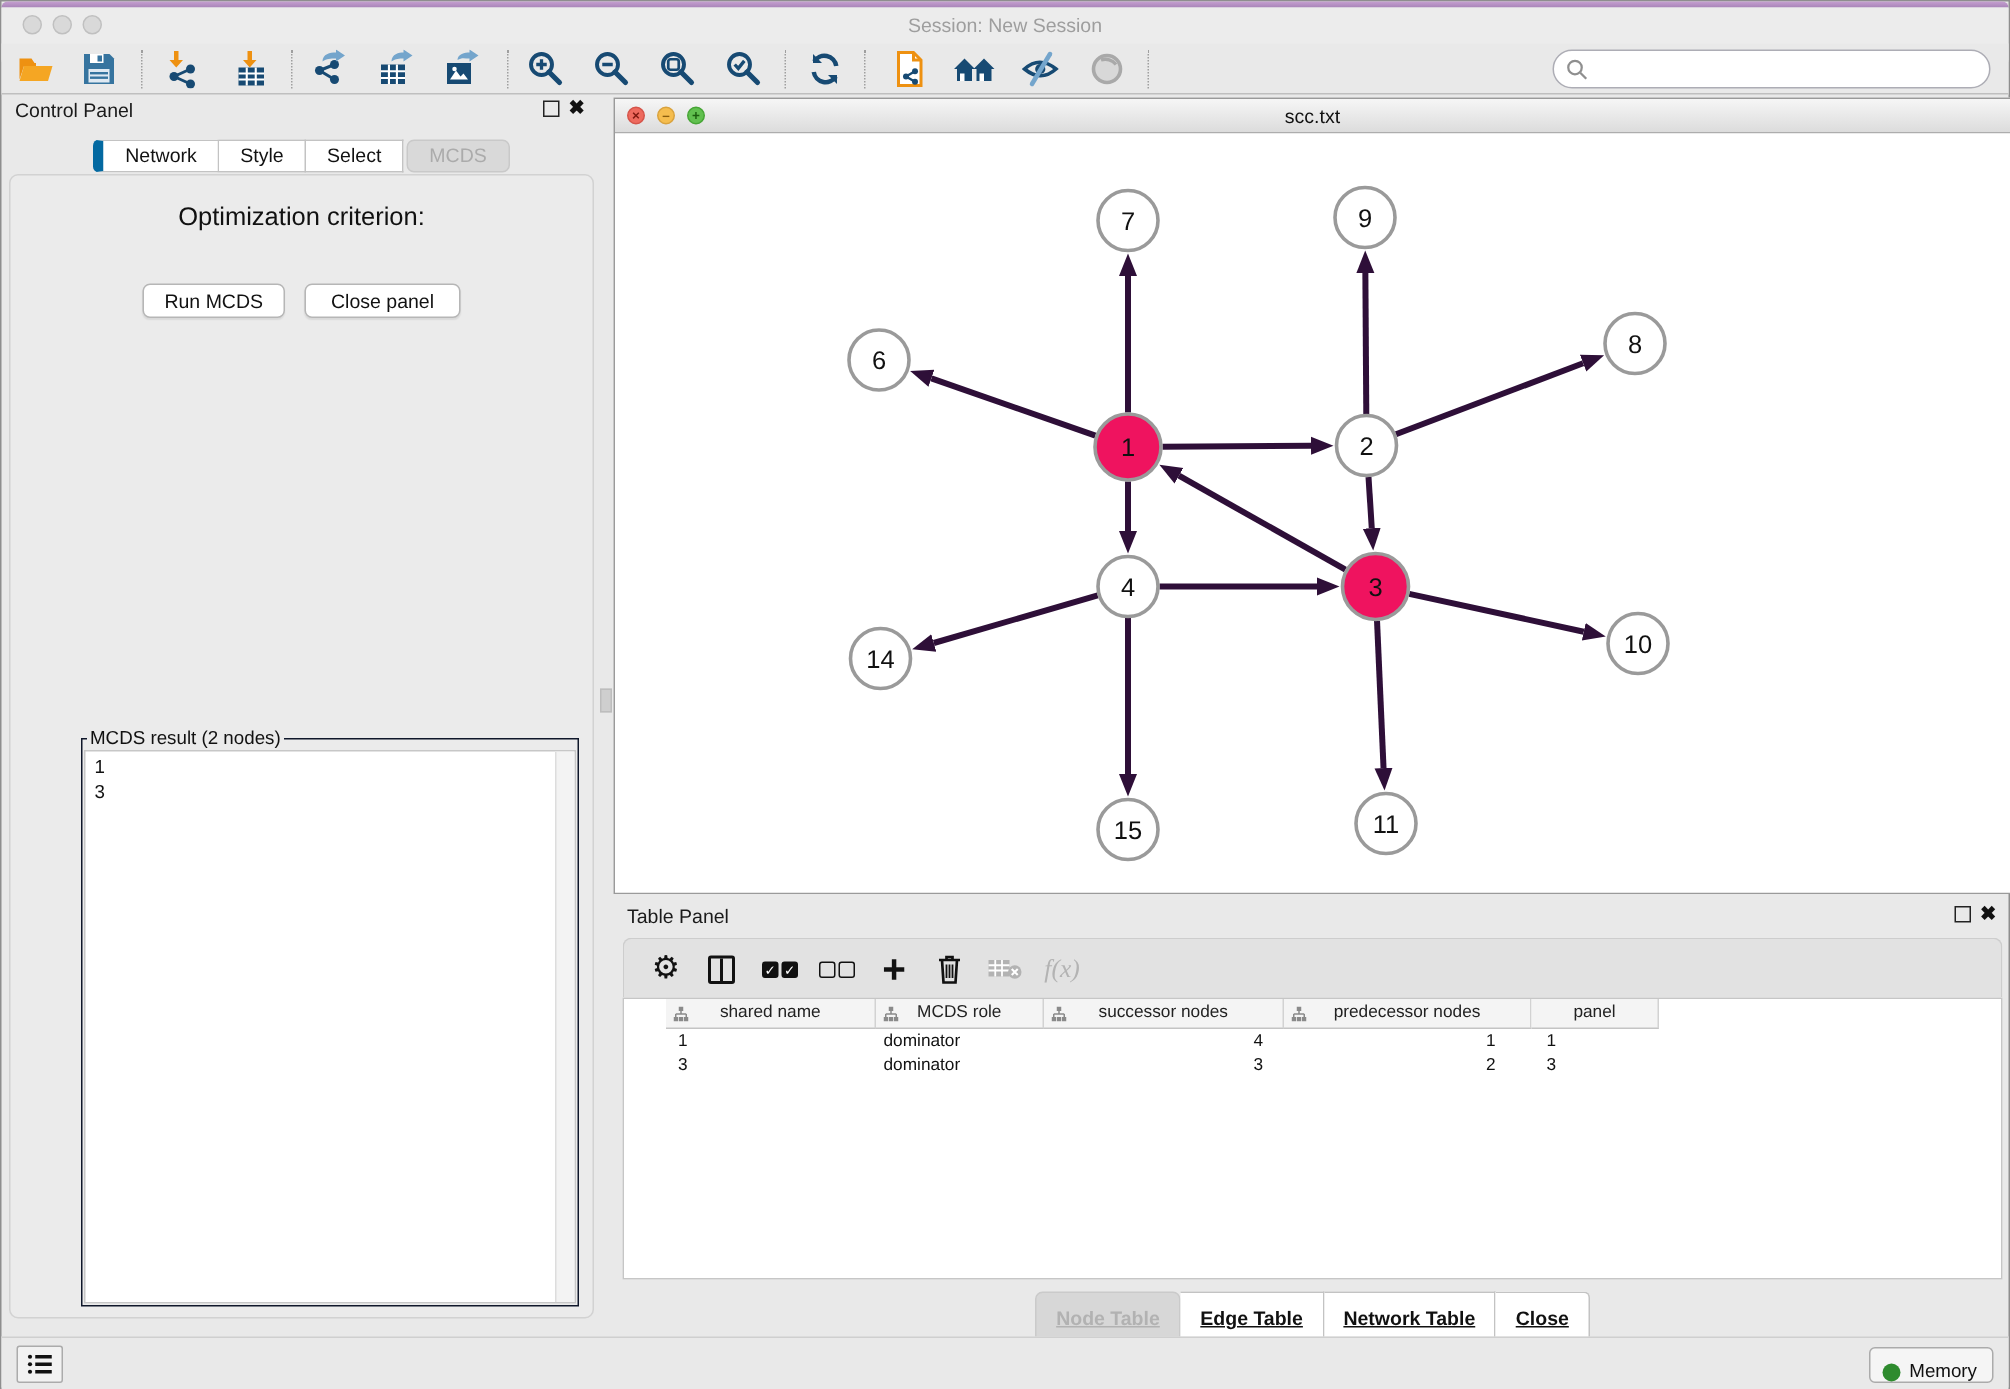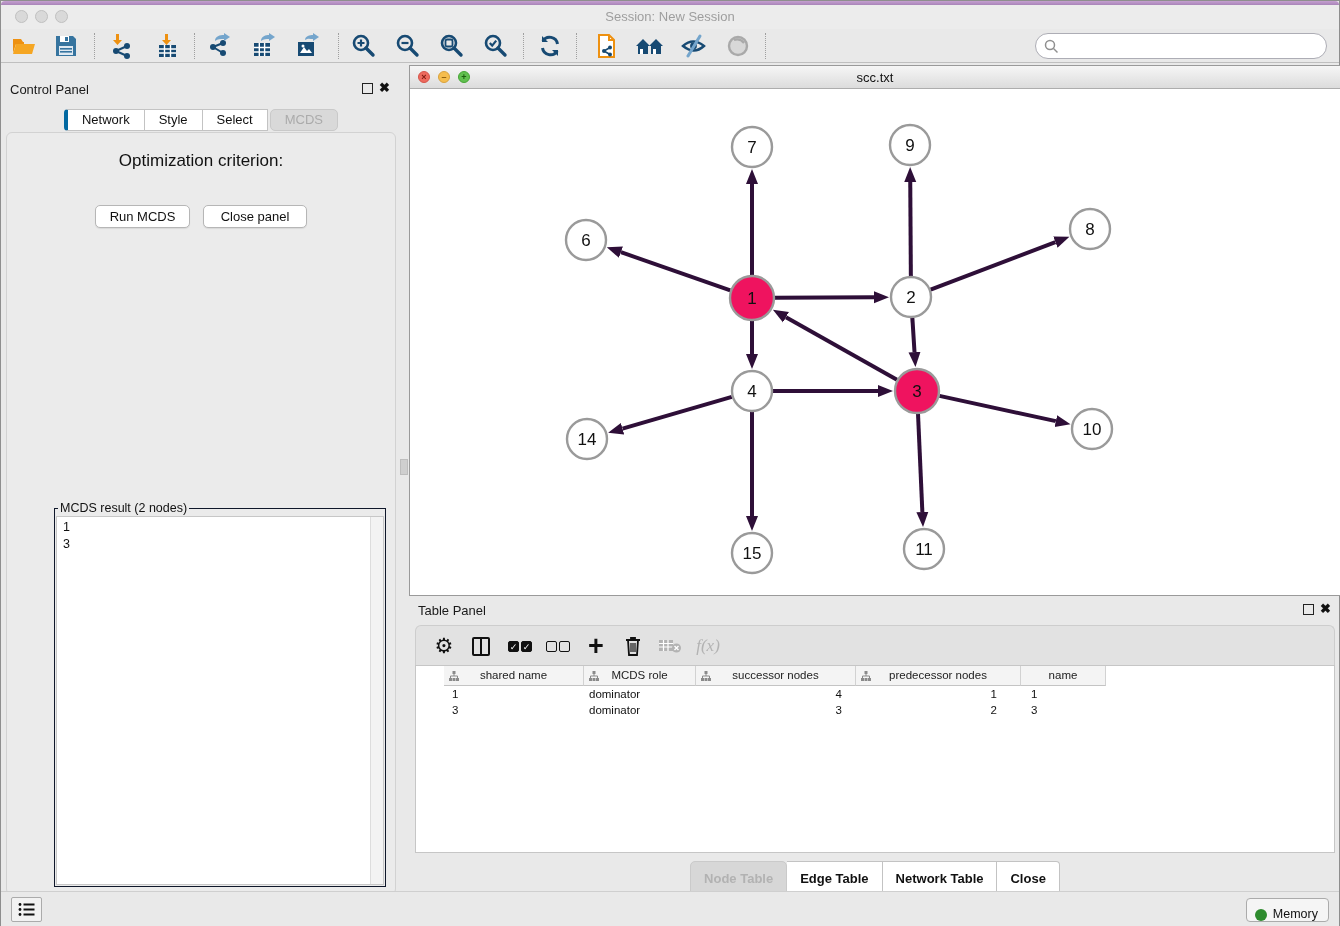--- a/index.html
+++ b/index.html
@@ -23,29 +23,29 @@
   .tbtn { position:absolute; top:3px; width:30px; height:28px; display:flex;
     align-items:center; justify-content:center; background:none; border:none; cursor:pointer; }
   .tsep { position:absolute; top:4px; height:26px; width:0;
     border-left:1px dotted #9f9f9f; }
   .search-wrap { position:absolute; right:12px; top:4px; width:292px; height:26px; }
   .search-wrap input { width:100%; height:100%; border:1px solid #adadb5; border-radius:13px;
     background:#fff; padding:0 10px 0 30px; font-size:13px; outline:none; }
   .search-mag { position:absolute; left:9px; top:6px; pointer-events:none; }
 
   
-  .control-panel { position:absolute; left:0; top:74px; width:400px; height:828px; }
+  .control-panel { position:absolute; left:0; top:58px; width:400px; height:828px; }
   .panel-head { position:absolute; left:0; top:0; width:100%; height:28px; }
   .panel-title { position:absolute; left:9px; top:7px; font-size:13px; color:#1a1a1a; }
   .float-ic { position:absolute; width:11px; height:11px; border:1.5px solid #222; top:8px; background:transparent; }
   .close-ic { position:absolute; top:6px; font-size:13px; font-weight:bold; color:#111; line-height:14px; }
   .cp-tabs { position:absolute; left:0; top:34px; width:100%; height:23px; display:flex; justify-content:center; }
   .cp-tab { height:22px; line-height:20px; padding:0 14px; font-size:13px; background:#fff;
     border:1px solid #c3c3c3; border-left:none; color:#111; cursor:pointer; }
-  .cp-tab:first-child { border-left:4px solid #0369a1; border-radius:4px 0 0 4px; }
+  .cp-tab:first-child { border-left:7px solid #0369a1; border-radius:4px 0 0 4px; }
   .cp-tab.sel { background:#d9d9d9; color:#ababab; border-radius:5px; border:1px solid #c9c9c9; margin-left:2px; }
   .cp-content { position:absolute; left:5px; right:5px; top:57px; bottom:8px;
     background:#ebebeb; border:1px solid #d2d2d2; border-radius:6px; }
   .opt-label { position:absolute; left:0; top:18px; width:100%; text-align:center; font-size:17px; color:#111; }
   .criterion { position:absolute; left:38px; top:40px; width:310px; height:23px; background:#fff;
     border:1px solid #b6b6b6; border-radius:5px; font-size:13px; line-height:21px; padding-left:10px;
     color:#111; cursor:pointer; box-shadow:0 1px 1px rgba(0,0,0,.08); }
   .stepper { position:absolute; right:7px; top:3px; width:11px; height:16px; }
   .stepper i { position:absolute; left:0; width:0; height:0; border-left:5px solid transparent; border-right:5px solid transparent; }
   .stepper .up { top:0; border-bottom:6px solid #4a4a4a; }
@@ -82,21 +82,21 @@
   .th-row { position:relative; height:20px; background:#fff; }
   .th-cell { position:relative; float:left; height:20px; background:#f4f4f4;
     border-right:1px solid #d2d2d2; border-bottom:1px solid #c4c4c4;
     font-size:11.5px; color:#222; text-align:center; line-height:19px; cursor:pointer; }
   .th-icon { position:absolute; left:5px; top:5px; }
   .td-row { height:16px; font-size:11.5px; color:#111; line-height:16px; }
   .td-cell { float:left; height:16px; overflow:hidden; white-space:nowrap; }
   .tp-tabs { position:absolute; left:0; top:265px; width:100%; height:24px;
     display:flex; justify-content:center; }
   .tp-tab { height:36px; line-height:20px; padding:0 13px; font-size:13px; font-weight:bold;
-    background:#fff; border:1px solid #c3c3c3; border-left:none; color:#111; cursor:pointer; }
+    background:#fff; border:1px solid #c3c3c3; border-left:none; color:#111; cursor:pointer;text-decoration:underline; }
   .tp-tab:first-child { border-left:1px solid #c3c3c3; border-radius:4px 0 0 4px; }
   .tp-tab:last-child { border-radius:0 4px 4px 0; }
   .tp-tab.sel { background:#d7d7d7; color:#b2b2b2; border-radius:5px; border:1px solid #cacaca; }
 
   
   .statusbar { position:absolute; left:0; top:890px; width:100%; height:36px;
     background:#e9e9e9; border-top:1px solid #cfcfcf; }
   .status-list-btn { position:absolute; left:10px; top:5px; width:31px; height:25px;
     background:#f2f2f2; border:1px solid #ababab; border-radius:2px; display:flex;
     align-items:center; justify-content:center; cursor:pointer; }
@@ -422,21 +422,21 @@
               <rect x="3.5" y="7" width="3" height="3" fill="#8a8a8a"></rect>
               <rect x="7" y="7" width="3" height="3" fill="#8a8a8a"></rect>
             </svg><span>successor nodes</span></div>
           <div class="th-cell" style="width: 165px;"><svg class="th-icon" width="10" height="10" viewBox="0 0 10 10">
               <rect x="3.5" y="0" width="3" height="3" fill="#8a8a8a"></rect>
               <path d="M5 3v2M1.5 5h7M1.5 5v2M8.5 5v2" stroke="#8a8a8a" stroke-width="1"></path>
               <rect x="0" y="7" width="3" height="3" fill="#8a8a8a"></rect>
               <rect x="3.5" y="7" width="3" height="3" fill="#8a8a8a"></rect>
               <rect x="7" y="7" width="3" height="3" fill="#8a8a8a"></rect>
             </svg><span>predecessor nodes</span></div>
-          <div class="th-cell" style="width: 85px;"><span>name</span></div>
+          <div class="th-cell" style="width: 85px;"><span>panel</span></div>
         </div>
       <div>
           <div class="td-row">
             <div class="td-cell" style="width: 140px; text-align: left; padding-left: 8px;">1</div>
             <div class="td-cell" style="width: 112px; text-align: left; padding-left: 5px;">dominator</div>
             <div class="td-cell" style="width: 160px; text-align: right; padding-right: 14px;">4</div>
             <div class="td-cell" style="width: 165px; text-align: right; padding-right: 24px;">1</div>
             <div class="td-cell" style="width: 85px; text-align: left; padding-left: 10px;">1</div>
             <div style="clear: both;"></div>
           </div>

